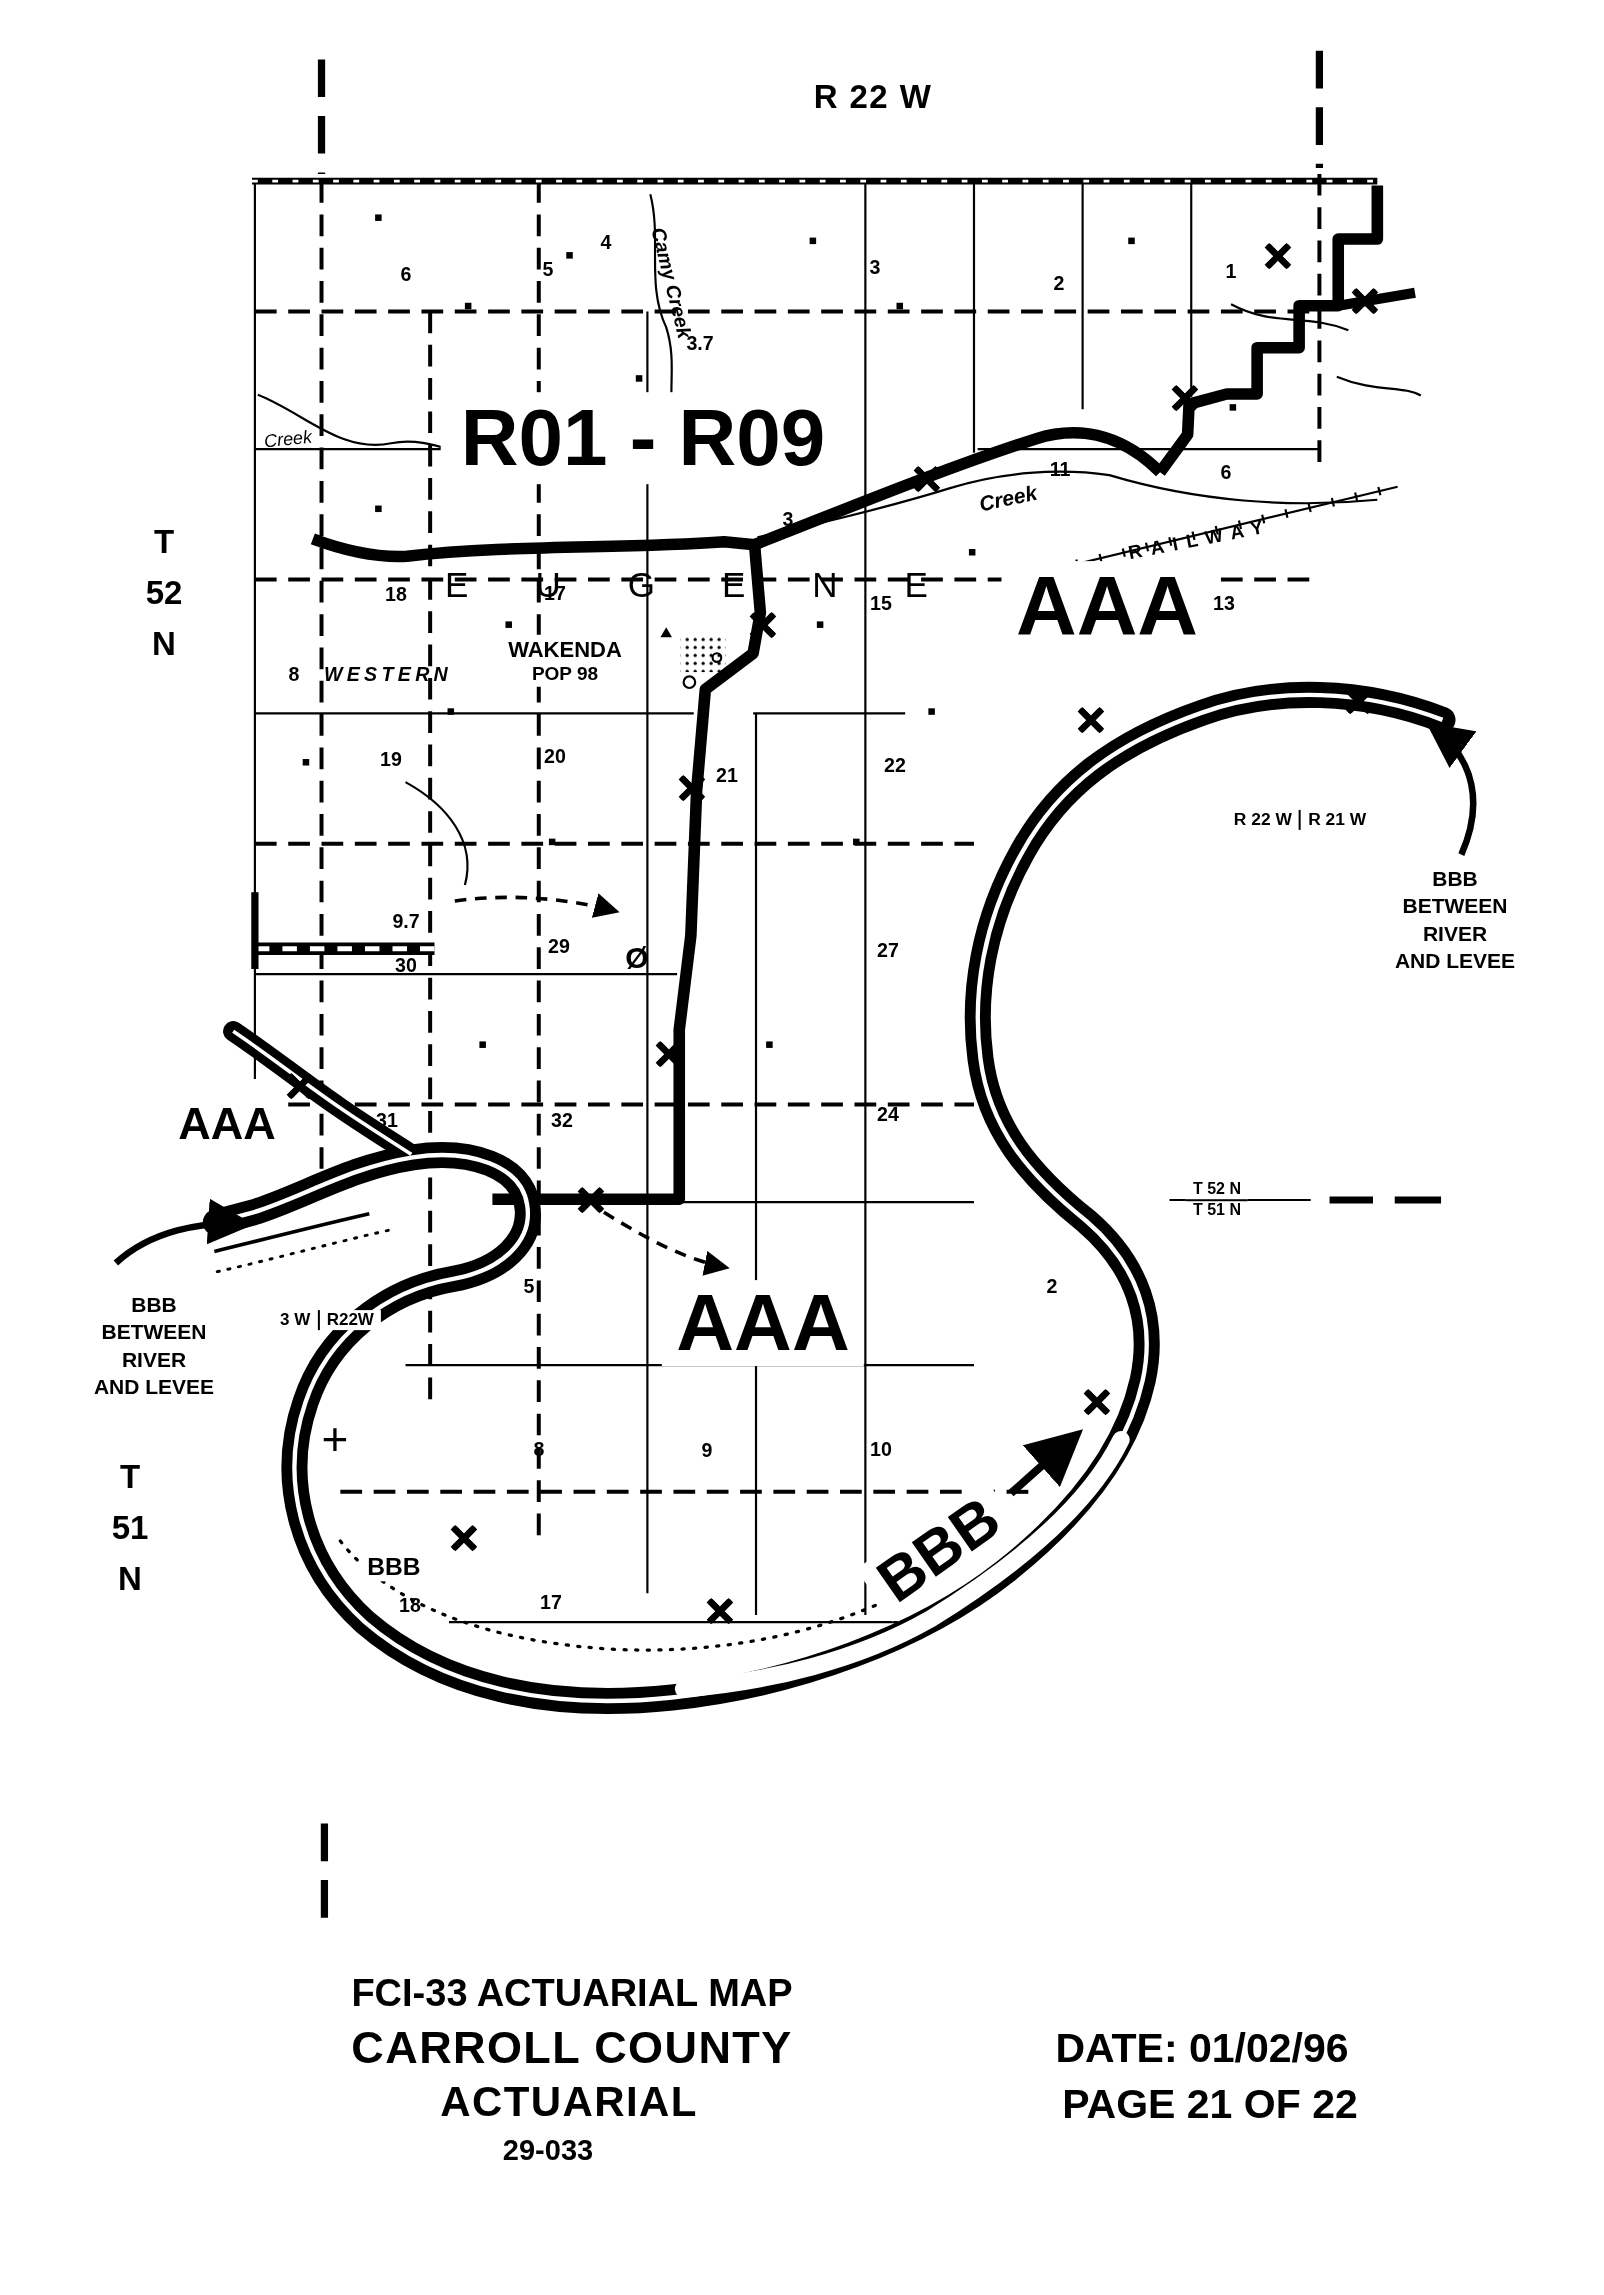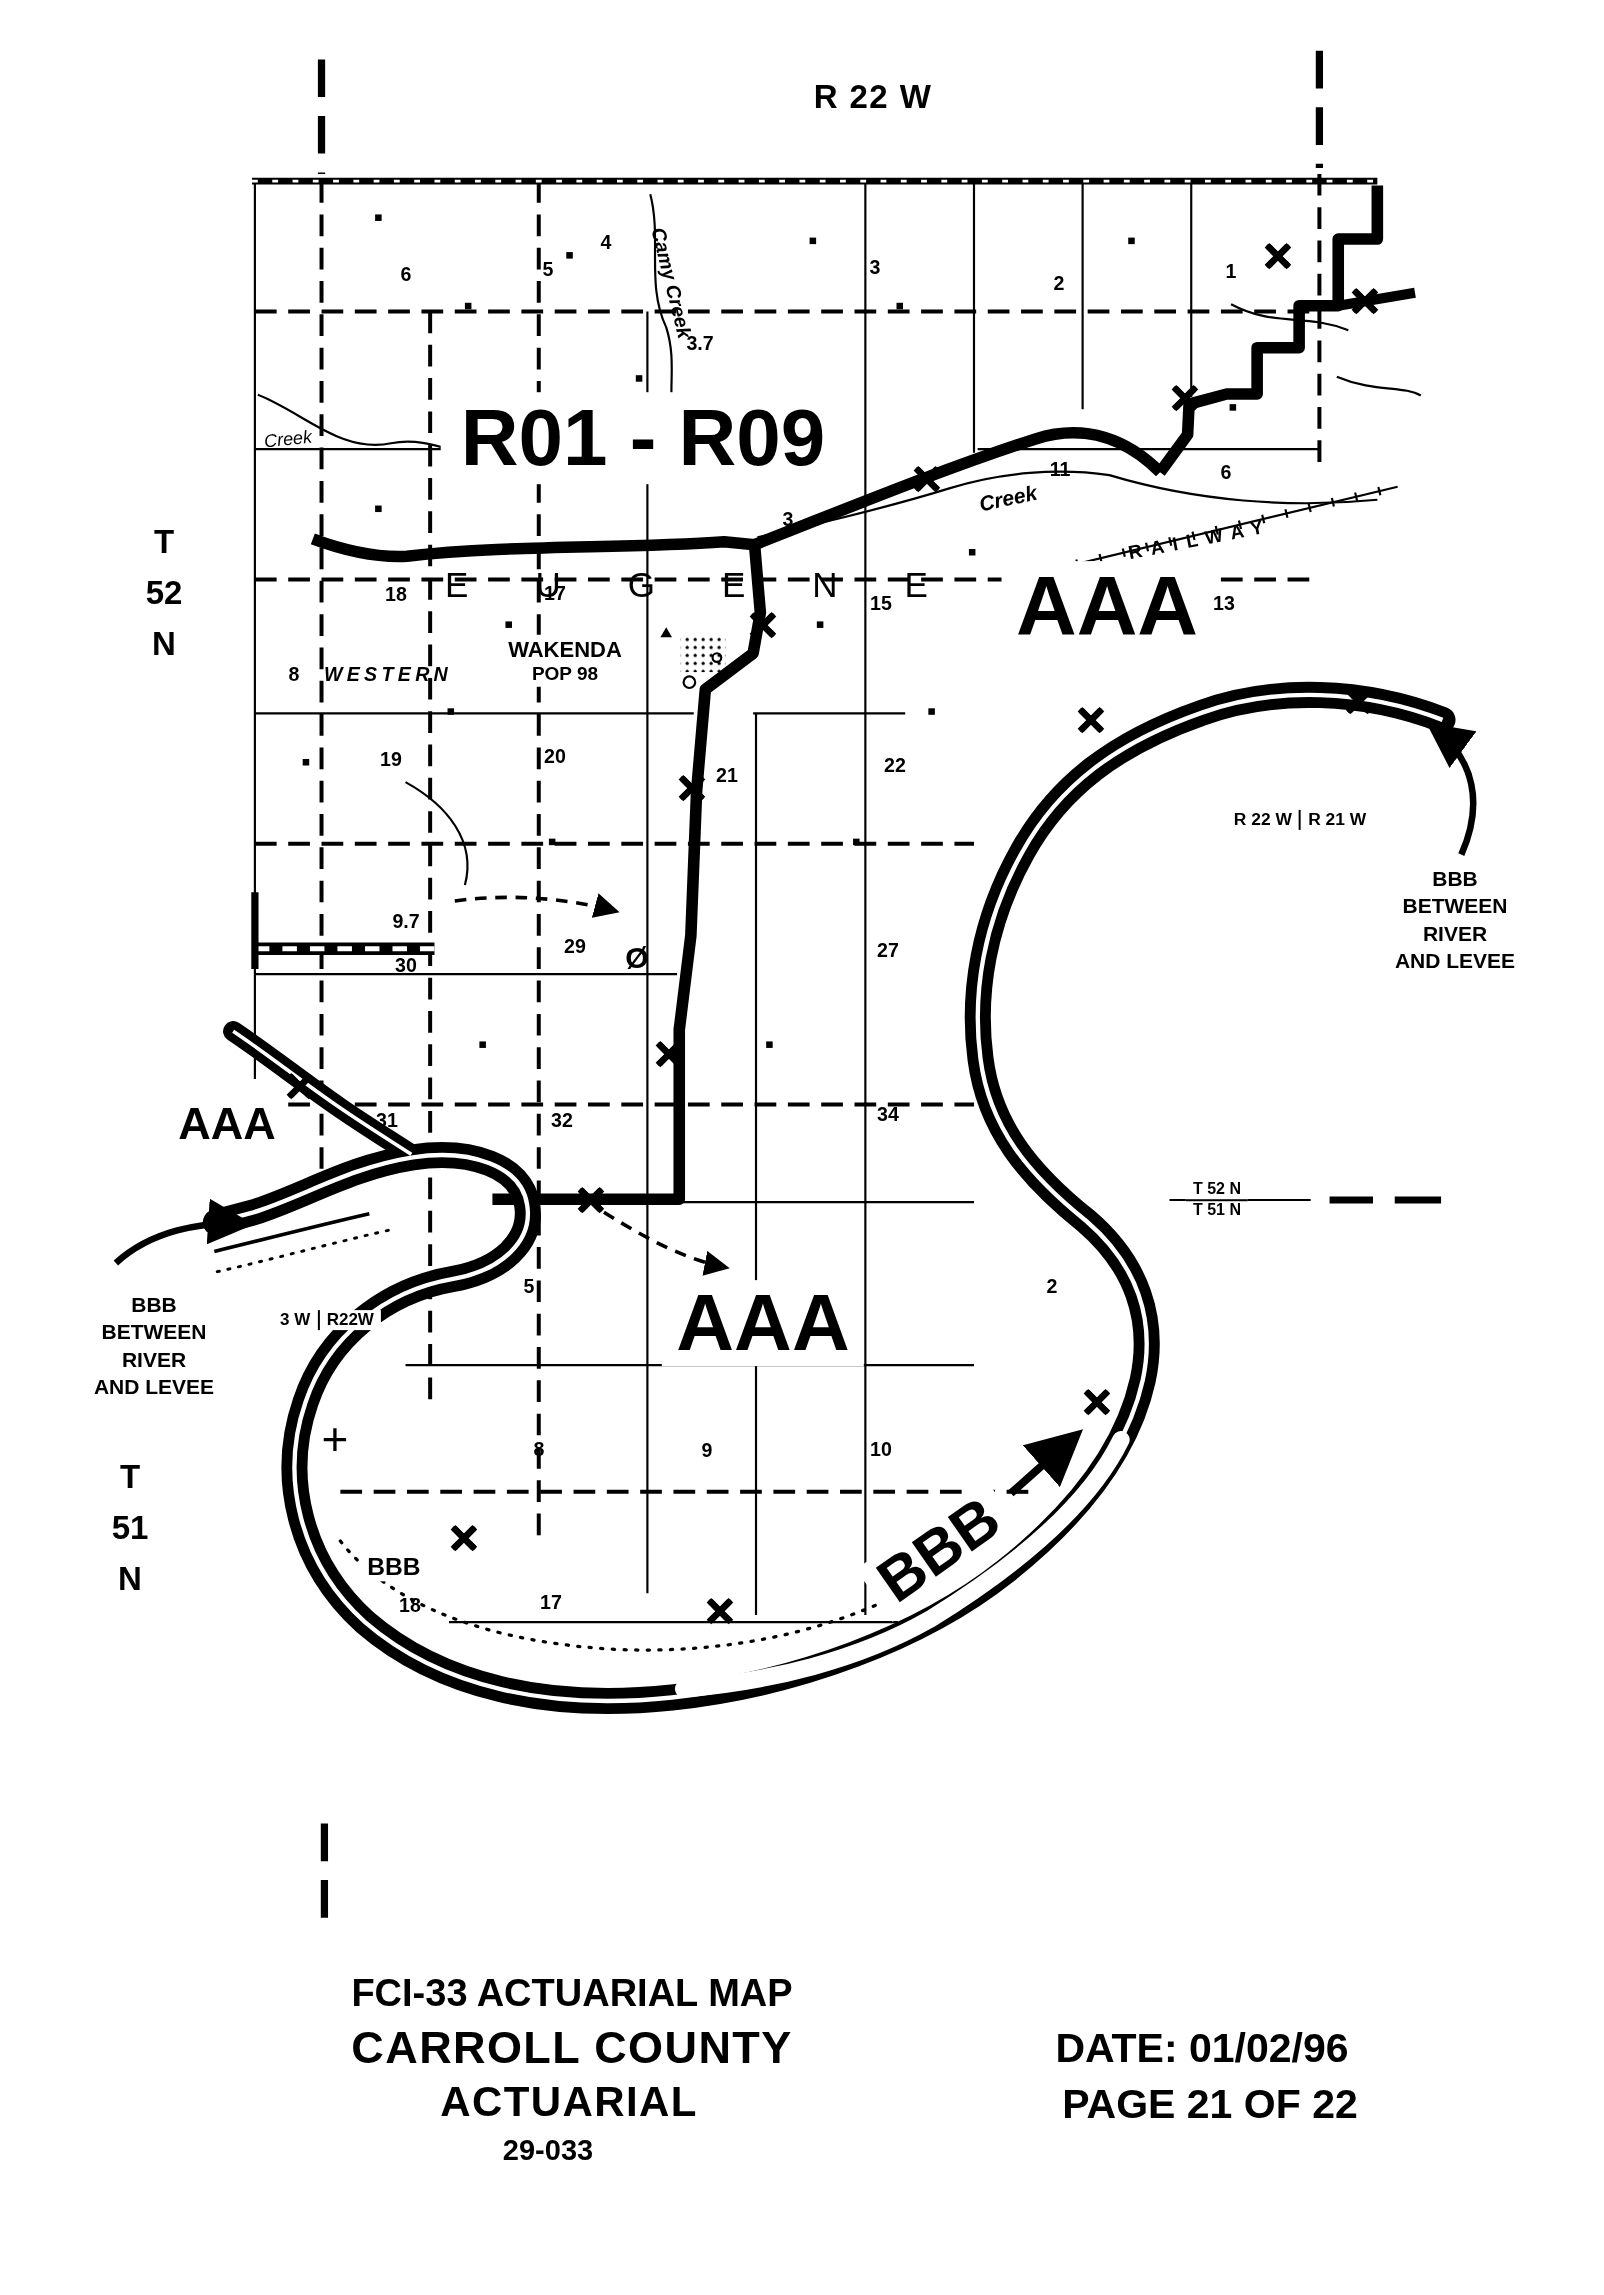--- a/index.html
+++ b/index.html
@@ -277,26 +277,26 @@
     <span class="sec" style="left: 881px; top: 603px;">15</span>
     <span class="sec" style="left: 1060px; top: 469px;">11</span>
     <span class="sec" style="left: 1226px; top: 472px;">6</span>
     <span class="sec" style="left: 1224px; top: 603px;">13</span>
     <span class="sec" style="left: 788px; top: 519px;">3</span>
     <span class="sec" style="left: 391px; top: 759px;">19</span>
     <span class="sec" style="left: 555px; top: 756px;">20</span>
     <span class="sec" style="left: 727px; top: 775px;">21</span>
     <span class="sec" style="left: 895px; top: 765px;">22</span>
     <span class="sec" style="left: 406px; top: 921px;">9.7</span>
-    <span class="sec" style="left: 559px; top: 946px; margin-left: 16px;">29</span>
+    <span class="sec" style="left: 559px; top: 946px;">29</span>
     <span class="sec" style="left: 406px; top: 965px;">30</span>
     <span class="sec" style="left: 888px; top: 950px;">27</span>
     <span class="sec" style="left: 387px; top: 1120px;">31</span>
     <span class="sec" style="left: 562px; top: 1120px;">32</span>
-    <span class="sec" style="left: 888px; top: 1114px;">34</span>
+    <span class="sec" style="left: 888px; top: 1114px;">24</span>
     <span class="sec" style="left: 529px; top: 1286px;">5</span>
     <span class="sec" style="left: 1052px; top: 1286px;">2</span>
     <span class="sec" style="left: 539px; top: 1449px;">8</span>
     <span class="sec" style="left: 707px; top: 1450px;">9</span>
     <span class="sec" style="left: 881px; top: 1449px;">10</span>
     <span class="sec" style="left: 410px; top: 1605px;">18</span>
     <span class="sec" style="left: 551px; top: 1602px;">17</span>
   </div>
 <div id="xmarks">
     <span class="xm" style="left: 927px; top: 478px;">×</span>

